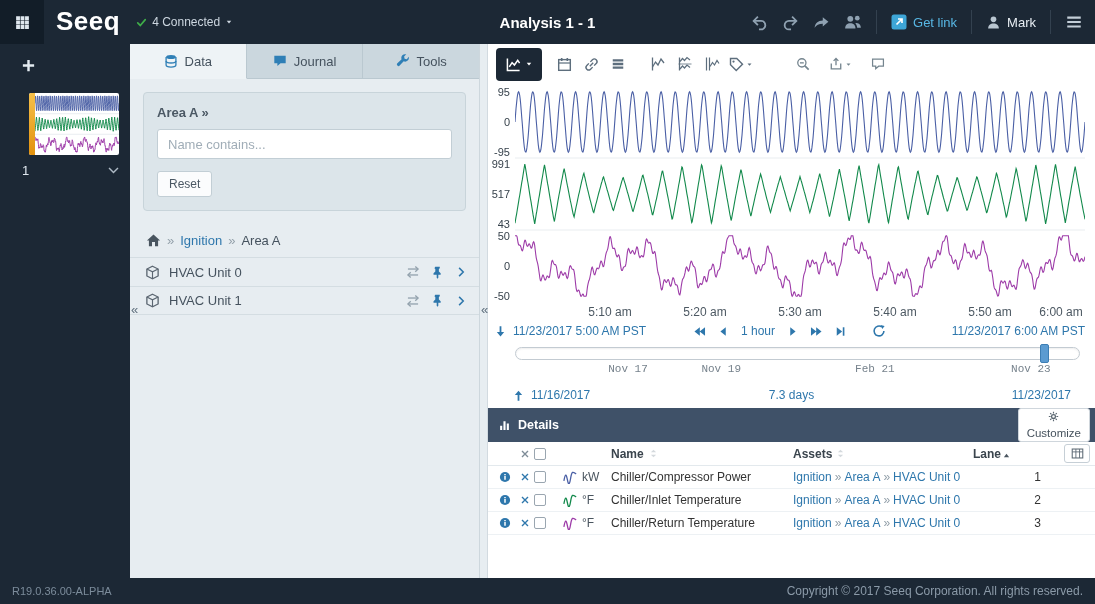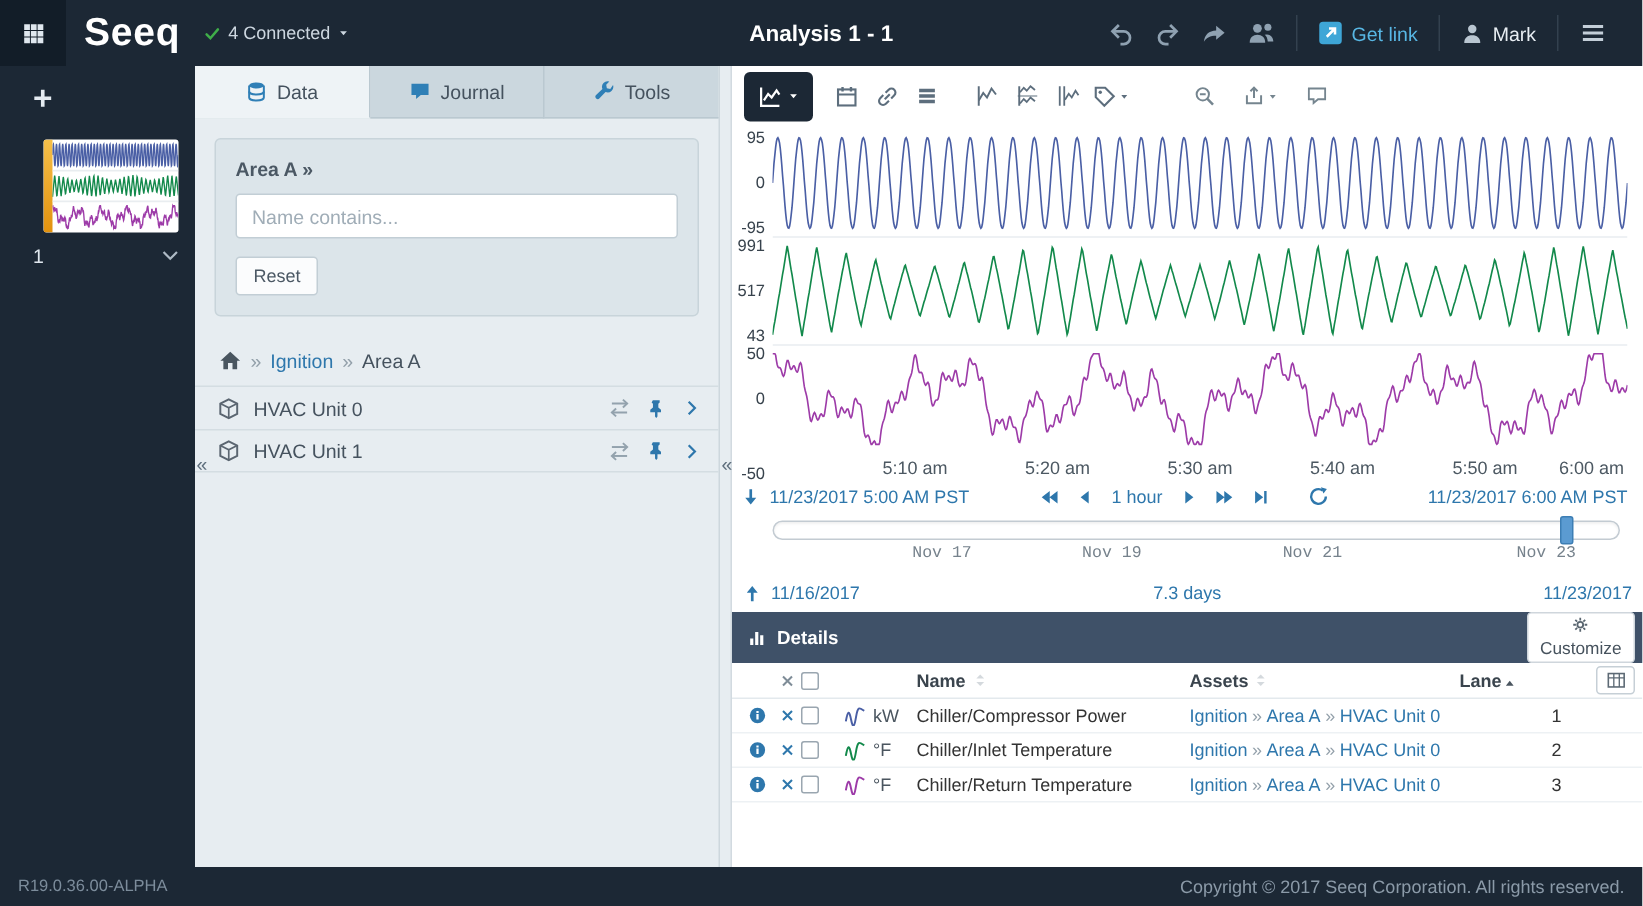--- a/index.html
+++ b/index.html
@@ -8,21 +8,21 @@
 svg{fill:currentColor;}
 .icon{display:inline-flex;align-items:center;justify-content:center;line-height:0;}
 .app{width:1095px;height:604px;display:flex;flex-direction:column;overflow:hidden;}
 
 .topbar{flex:0 0 44px;background:#1c2835;display:flex;align-items:center;position:relative;color:#fff;z-index:10;}
 .apps-btn{width:44px;height:44px;background:#121d28;display:flex;align-items:center;justify-content:center;color:#dfe7ee;cursor:pointer;}
 .logo{font-size:26px;font-weight:bold;margin:0 16px 2px 12px;letter-spacing:.5px;}
 .connected{display:flex;align-items:center;gap:5px;font-size:12px;color:#cdd7e0;cursor:pointer;}
 .connected .ok{color:#3fae49;}
 .tb-title{position:absolute;left:50%;transform:translateX(-50%);font-size:15px;font-weight:bold;}
-.tb-right{margin-left:auto;display:flex;align-items:center;gap:14px;padding-right:24px;}
+.tb-right{margin-left:auto;display:flex;align-items:center;gap:14px;padding-right:12px;}
 .tbi{color:#8fa1b1;cursor:pointer;}
 .sep{width:1px;height:24px;background:#33414f;}
 .getlink{display:flex;align-items:center;gap:6px;color:#58b7e4;font-size:13px;cursor:pointer;}
 .usermenu{display:flex;align-items:center;gap:6px;color:#e8eef3;font-size:13px;cursor:pointer;}
 .usermenu .icon{color:#b9c6d1;}
 .menu{color:#c3ced8;}
 
 .main{flex:1;display:flex;min-height:0;position:relative;}
 .collapse{position:absolute;top:50%;margin-top:-9px;font-size:13px;color:#5f6f7d;z-index:5;cursor:pointer;}
 .collapse-1{left:131px;}
@@ -69,21 +69,21 @@
 .wcaret{gap:2px;padding:0 2px;}
 .tb-right2{margin-left:20px;display:flex;align-items:center;gap:12px;}
 .tb-right2 .tbtn{color:#75858f;}
 .chart-wrap{position:relative;flex:0 0 236px;}
 #trend-svg{position:absolute;left:27px;right:10px;top:2px;height:216px;width:calc(100% - 37px);}
 .y-axis{position:absolute;left:0;top:2px;width:24px;height:216px;}
 .ytick{position:absolute;right:2px;width:22px;text-align:right;font-size:11px;color:#37424c;height:14px;line-height:14px;}
 .x-axis{position:absolute;left:27px;right:10px;top:221px;height:15px;}
 .xtick{position:absolute;transform:translateX(-50%);font-size:12px;color:#4c5862;white-space:nowrap;}
 .time-row{flex:0 0 22px;display:flex;align-items:center;font-size:12px;padding:0 10px 0 6px;}
-.range-row{flex:0 0 20px;display:flex;align-items:center;font-size:12px;padding:0 7px;}
+.range-row{flex:0 0 20px;display:flex;align-items:center;font-size:12px;padding:0 24px;}
 .tr-left{display:flex;align-items:center;gap:6px;width:215px;}
 .tr-center{flex:1;display:flex;align-items:center;justify-content:center;gap:11px;}
 .tr-right{width:215px;text-align:right;}
 .blue{color:#2e77ac;cursor:pointer;}
 .blue-link{color:#2e77ac;text-decoration:none;cursor:pointer;white-space:nowrap;}
 .auto{margin-left:14px;}
 .slider-row{flex:0 0 38px;margin:5px 15px 0 27px;position:relative;}
 .slider-track{position:relative;height:13px;border:1px solid #c3cbd2;border-radius:7px;background:#fff;box-shadow:inset 0 1px 2px rgba(0,0,0,.07);cursor:pointer;}
 .slider-handle{position:absolute;top:-4px;width:9px;height:19px;background:#5b9bd1;border:1px solid #3d7eb4;border-radius:2px;cursor:ew-resize;}
 .slider-ticks{position:relative;height:15px;margin-top:3px;}
@@ -437,21 +437,21 @@
       <div class="chart-wrap">
         <div class="y-axis" id="y-axis">
             <div class="ytick" style="top: -1.24px;">95</div>
             <div class="ytick" style="top: 29px;">0</div>
             <div class="ytick" style="top: 59.24px;">-95</div>
             <div class="ytick" style="top: 70.76px;">991</div>
             <div class="ytick" style="top: 101px;">517</div>
             <div class="ytick" style="top: 131.24px;">43</div>
             <div class="ytick" style="top: 142.76px;">50</div>
             <div class="ytick" style="top: 173px;">0</div>
-            <div class="ytick" style="top: 203.24px; margin-top: 20px;">-50</div>
+            <div class="ytick" style="top: 203.24px;">-50</div>
           </div>
         <svg id="trend-svg" preserveAspectRatio="none" viewBox="0 0 570 216">
             <line x1="0" x2="570" y1="72.0" y2="72.0" stroke="#e9edf0" stroke-width="1"></line>
             <line x1="0" x2="570" y1="144.0" y2="144.0" stroke="#e9edf0" stroke-width="1"></line>
             <polyline points="0.0,36.0 0.5,29.2 1.0,22.7 1.6,16.9 2.1,12.1 2.6,8.5 3.1,6.4 3.6,5.8 4.1,6.8 4.7,9.3 5.2,13.1 5.7,18.2 6.2,24.2 6.7,30.8 7.3,37.7 7.8,44.5 8.3,50.9 8.8,56.4 9.3,61.0 9.8,64.2 10.4,65.9 10.9,66.1 11.4,64.8 11.9,61.9 12.4,57.7 13.0,52.3 13.5,46.2 14.0,39.4 14.5,32.6 15.0,25.8 15.5,19.7 16.1,14.3 16.6,10.1 17.1,7.2 17.6,5.9 18.1,6.1 18.7,7.8 19.2,11.0 19.7,15.6 20.2,21.1 20.7,27.5 21.2,34.3 21.8,41.2 22.3,47.8 22.8,53.8 23.3,58.9 23.8,62.7 24.4,65.2 24.9,66.2 25.4,65.6 25.9,63.5 26.4,59.9 26.9,55.1 27.5,49.3 28.0,42.8 28.5,36.0 29.0,29.2 29.5,22.7 30.1,16.9 30.6,12.1 31.1,8.5 31.6,6.4 32.1,5.8 32.6,6.8 33.2,9.3 33.7,13.1 34.2,18.2 34.7,24.2 35.2,30.8 35.8,37.7 36.3,44.5 36.8,50.9 37.3,56.4 37.8,61.0 38.3,64.2 38.9,65.9 39.4,66.1 39.9,64.8 40.4,61.9 40.9,57.7 41.5,52.3 42.0,46.2 42.5,39.4 43.0,32.6 43.5,25.8 44.0,19.7 44.6,14.3 45.1,10.1 45.6,7.2 46.1,5.9 46.6,6.1 47.2,7.8 47.7,11.0 48.2,15.6 48.7,21.1 49.2,27.5 49.7,34.3 50.3,41.2 50.8,47.8 51.3,53.8 51.8,58.9 52.3,62.7 52.9,65.2 53.4,66.2 53.9,65.6 54.4,63.5 54.9,59.9 55.4,55.1 56.0,49.3 56.5,42.8 57.0,36.0 57.5,29.2 58.0,22.7 58.6,16.9 59.1,12.1 59.6,8.5 60.1,6.4 60.6,5.8 61.1,6.8 61.7,9.3 62.2,13.1 62.7,18.2 63.2,24.2 63.7,30.8 64.3,37.7 64.8,44.5 65.3,50.9 65.8,56.4 66.3,61.0 66.8,64.2 67.4,65.9 67.9,66.1 68.4,64.8 68.9,61.9 69.4,57.7 70.0,52.3 70.5,46.2 71.0,39.4 71.5,32.6 72.0,25.8 72.5,19.7 73.1,14.3 73.6,10.1 74.1,7.2 74.6,5.9 75.1,6.1 75.7,7.8 76.2,11.0 76.7,15.6 77.2,21.1 77.7,27.5 78.2,34.3 78.8,41.2 79.3,47.8 79.8,53.8 80.3,58.9 80.8,62.7 81.4,65.2 81.9,66.2 82.4,65.6 82.9,63.5 83.4,59.9 83.9,55.1 84.5,49.3 85.0,42.8 85.5,36.0 86.0,29.2 86.5,22.7 87.1,16.9 87.6,12.1 88.1,8.5 88.6,6.4 89.1,5.8 89.6,6.8 90.2,9.3 90.7,13.1 91.2,18.2 91.7,24.2 92.2,30.8 92.8,37.7 93.3,44.5 93.8,50.9 94.3,56.4 94.8,61.0 95.3,64.2 95.9,65.9 96.4,66.1 96.9,64.8 97.4,61.9 97.9,57.7 98.5,52.3 99.0,46.2 99.5,39.4 100.0,32.6 100.5,25.8 101.0,19.7 101.6,14.3 102.1,10.1 102.6,7.2 103.1,5.9 103.6,6.1 104.2,7.8 104.7,11.0 105.2,15.6 105.7,21.1 106.2,27.5 106.7,34.3 107.3,41.2 107.8,47.8 108.3,53.8 108.8,58.9 109.3,62.7 109.9,65.2 110.4,66.2 110.9,65.6 111.4,63.5 111.9,59.9 112.4,55.1 113.0,49.3 113.5,42.8 114.0,36.0 114.5,29.2 115.0,22.7 115.6,16.9 116.1,12.1 116.6,8.5 117.1,6.4 117.6,5.8 118.1,6.8 118.7,9.3 119.2,13.1 119.7,18.2 120.2,24.2 120.7,30.8 121.3,37.7 121.8,44.5 122.3,50.9 122.8,56.4 123.3,61.0 123.8,64.2 124.4,65.9 124.9,66.1 125.4,64.8 125.9,61.9 126.4,57.7 127.0,52.3 127.5,46.2 128.0,39.4 128.5,32.6 129.0,25.8 129.5,19.7 130.1,14.3 130.6,10.1 131.1,7.2 131.6,5.9 132.1,6.1 132.7,7.8 133.2,11.0 133.7,15.6 134.2,21.1 134.7,27.5 135.2,34.3 135.8,41.2 136.3,47.8 136.8,53.8 137.3,58.9 137.8,62.7 138.4,65.2 138.9,66.2 139.4,65.6 139.9,63.5 140.4,59.9 140.9,55.1 141.5,49.3 142.0,42.8 142.5,36.0 143.0,29.2 143.5,22.7 144.1,16.9 144.6,12.1 145.1,8.5 145.6,6.4 146.1,5.8 146.6,6.8 147.2,9.3 147.7,13.1 148.2,18.2 148.7,24.2 149.2,30.8 149.8,37.7 150.3,44.5 150.8,50.9 151.3,56.4 151.8,61.0 152.3,64.2 152.9,65.9 153.4,66.1 153.9,64.8 154.4,61.9 154.9,57.7 155.5,52.3 156.0,46.2 156.5,39.4 157.0,32.6 157.5,25.8 158.0,19.7 158.6,14.3 159.1,10.1 159.6,7.2 160.1,5.9 160.6,6.1 161.2,7.8 161.7,11.0 162.2,15.6 162.7,21.1 163.2,27.5 163.7,34.3 164.3,41.2 164.8,47.8 165.3,53.8 165.8,58.9 166.3,62.7 166.9,65.2 167.4,66.2 167.9,65.6 168.4,63.5 168.9,59.9 169.4,55.1 170.0,49.3 170.5,42.8 171.0,36.0 171.5,29.2 172.0,22.7 172.6,16.9 173.1,12.1 173.6,8.5 174.1,6.4 174.6,5.8 175.1,6.8 175.7,9.3 176.2,13.1 176.7,18.2 177.2,24.2 177.7,30.8 178.3,37.7 178.8,44.5 179.3,50.9 179.8,56.4 180.3,61.0 180.8,64.2 181.4,65.9 181.9,66.1 182.4,64.8 182.9,61.9 183.4,57.7 184.0,52.3 184.5,46.2 185.0,39.4 185.5,32.6 186.0,25.8 186.5,19.7 187.1,14.3 187.6,10.1 188.1,7.2 188.6,5.9 189.1,6.1 189.7,7.8 190.2,11.0 190.7,15.6 191.2,21.1 191.7,27.5 192.2,34.3 192.8,41.2 193.3,47.8 193.8,53.8 194.3,58.9 194.8,62.7 195.4,65.2 195.9,66.2 196.4,65.6 196.9,63.5 197.4,59.9 197.9,55.1 198.5,49.3 199.0,42.8 199.5,36.0 200.0,29.2 200.5,22.7 201.1,16.9 201.6,12.1 202.1,8.5 202.6,6.4 203.1,5.8 203.6,6.8 204.2,9.3 204.7,13.1 205.2,18.2 205.7,24.2 206.2,30.8 206.8,37.7 207.3,44.5 207.8,50.9 208.3,56.4 208.8,61.0 209.3,64.2 209.9,65.9 210.4,66.1 210.9,64.8 211.4,61.9 211.9,57.7 212.5,52.3 213.0,46.2 213.5,39.4 214.0,32.6 214.5,25.8 215.0,19.7 215.6,14.3 216.1,10.1 216.6,7.2 217.1,5.9 217.6,6.1 218.2,7.8 218.7,11.0 219.2,15.6 219.7,21.1 220.2,27.5 220.7,34.3 221.3,41.2 221.8,47.8 222.3,53.8 222.8,58.9 223.3,62.7 223.9,65.2 224.4,66.2 224.9,65.6 225.4,63.5 225.9,59.9 226.4,55.1 227.0,49.3 227.5,42.8 228.0,36.0 228.5,29.2 229.0,22.7 229.6,16.9 230.1,12.1 230.6,8.5 231.1,6.4 231.6,5.8 232.1,6.8 232.7,9.3 233.2,13.1 233.7,18.2 234.2,24.2 234.7,30.8 235.3,37.7 235.8,44.5 236.3,50.9 236.8,56.4 237.3,61.0 237.8,64.2 238.4,65.9 238.9,66.1 239.4,64.8 239.9,61.9 240.4,57.7 241.0,52.3 241.5,46.2 242.0,39.4 242.5,32.6 243.0,25.8 243.5,19.7 244.1,14.3 244.6,10.1 245.1,7.2 245.6,5.9 246.1,6.1 246.7,7.8 247.2,11.0 247.7,15.6 248.2,21.1 248.7,27.5 249.2,34.3 249.8,41.2 250.3,47.8 250.8,53.8 251.3,58.9 251.8,62.7 252.4,65.2 252.9,66.2 253.4,65.6 253.9,63.5 254.4,59.9 254.9,55.1 255.5,49.3 256.0,42.8 256.5,36.0 257.0,29.2 257.5,22.7 258.1,16.9 258.6,12.1 259.1,8.5 259.6,6.4 260.1,5.8 260.6,6.8 261.2,9.3 261.7,13.1 262.2,18.2 262.7,24.2 263.2,30.8 263.8,37.7 264.3,44.5 264.8,50.9 265.3,56.4 265.8,61.0 266.3,64.2 266.9,65.9 267.4,66.1 267.9,64.8 268.4,61.9 268.9,57.7 269.5,52.3 270.0,46.2 270.5,39.4 271.0,32.6 271.5,25.8 272.0,19.7 272.6,14.3 273.1,10.1 273.6,7.2 274.1,5.9 274.6,6.1 275.2,7.8 275.7,11.0 276.2,15.6 276.7,21.1 277.2,27.5 277.7,34.3 278.3,41.2 278.8,47.8 279.3,53.8 279.8,58.9 280.3,62.7 280.9,65.2 281.4,66.2 281.9,65.6 282.4,63.5 282.9,59.9 283.4,55.1 284.0,49.3 284.5,42.8 285.0,36.0 285.5,29.2 286.0,22.7 286.6,16.9 287.1,12.1 287.6,8.5 288.1,6.4 288.6,5.8 289.1,6.8 289.7,9.3 290.2,13.1 290.7,18.2 291.2,24.2 291.7,30.8 292.3,37.7 292.8,44.5 293.3,50.9 293.8,56.4 294.3,61.0 294.8,64.2 295.4,65.9 295.9,66.1 296.4,64.8 296.9,61.9 297.4,57.7 298.0,52.3 298.5,46.2 299.0,39.4 299.5,32.6 300.0,25.8 300.5,19.7 301.1,14.3 301.6,10.1 302.1,7.2 302.6,5.9 303.1,6.1 303.7,7.8 304.2,11.0 304.7,15.6 305.2,21.1 305.7,27.5 306.2,34.3 306.8,41.2 307.3,47.8 307.8,53.8 308.3,58.9 308.8,62.7 309.4,65.2 309.9,66.2 310.4,65.6 310.9,63.5 311.4,59.9 311.9,55.1 312.5,49.3 313.0,42.8 313.5,36.0 314.0,29.2 314.5,22.7 315.1,16.9 315.6,12.1 316.1,8.5 316.6,6.4 317.1,5.8 317.6,6.8 318.2,9.3 318.7,13.1 319.2,18.2 319.7,24.2 320.2,30.8 320.8,37.7 321.3,44.5 321.8,50.9 322.3,56.4 322.8,61.0 323.3,64.2 323.9,65.9 324.4,66.1 324.9,64.8 325.4,61.9 325.9,57.7 326.5,52.3 327.0,46.2 327.5,39.4 328.0,32.6 328.5,25.8 329.0,19.7 329.6,14.3 330.1,10.1 330.6,7.2 331.1,5.9 331.6,6.1 332.2,7.8 332.7,11.0 333.2,15.6 333.7,21.1 334.2,27.5 334.7,34.3 335.3,41.2 335.8,47.8 336.3,53.8 336.8,58.9 337.3,62.7 337.9,65.2 338.4,66.2 338.9,65.6 339.4,63.5 339.9,59.9 340.4,55.1 341.0,49.3 341.5,42.8 342.0,36.0 342.5,29.2 343.0,22.7 343.6,16.9 344.1,12.1 344.6,8.5 345.1,6.4 345.6,5.8 346.1,6.8 346.7,9.3 347.2,13.1 347.7,18.2 348.2,24.2 348.7,30.8 349.3,37.7 349.8,44.5 350.3,50.9 350.8,56.4 351.3,61.0 351.8,64.2 352.4,65.9 352.9,66.1 353.4,64.8 353.9,61.9 354.4,57.7 355.0,52.3 355.5,46.2 356.0,39.4 356.5,32.6 357.0,25.8 357.5,19.7 358.1,14.3 358.6,10.1 359.1,7.2 359.6,5.9 360.1,6.1 360.7,7.8 361.2,11.0 361.7,15.6 362.2,21.1 362.7,27.5 363.2,34.3 363.8,41.2 364.3,47.8 364.8,53.8 365.3,58.9 365.8,62.7 366.4,65.2 366.9,66.2 367.4,65.6 367.9,63.5 368.4,59.9 368.9,55.1 369.5,49.3 370.0,42.8 370.5,36.0 371.0,29.2 371.5,22.7 372.1,16.9 372.6,12.1 373.1,8.5 373.6,6.4 374.1,5.8 374.6,6.8 375.2,9.3 375.7,13.1 376.2,18.2 376.7,24.2 377.2,30.8 377.8,37.7 378.3,44.5 378.8,50.9 379.3,56.4 379.8,61.0 380.3,64.2 380.9,65.9 381.4,66.1 381.9,64.8 382.4,61.9 382.9,57.7 383.5,52.3 384.0,46.2 384.5,39.4 385.0,32.6 385.5,25.8 386.0,19.7 386.6,14.3 387.1,10.1 387.6,7.2 388.1,5.9 388.6,6.1 389.2,7.8 389.7,11.0 390.2,15.6 390.7,21.1 391.2,27.5 391.7,34.3 392.3,41.2 392.8,47.8 393.3,53.8 393.8,58.9 394.3,62.7 394.9,65.2 395.4,66.2 395.9,65.6 396.4,63.5 396.9,59.9 397.4,55.1 398.0,49.3 398.5,42.8 399.0,36.0 399.5,29.2 400.0,22.7 400.6,16.9 401.1,12.1 401.6,8.5 402.1,6.4 402.6,5.8 403.1,6.8 403.7,9.3 404.2,13.1 404.7,18.2 405.2,24.2 405.7,30.8 406.3,37.7 406.8,44.5 407.3,50.9 407.8,56.4 408.3,61.0 408.8,64.2 409.4,65.9 409.9,66.1 410.4,64.8 410.9,61.9 411.4,57.7 412.0,52.3 412.5,46.2 413.0,39.4 413.5,32.6 414.0,25.8 414.5,19.7 415.1,14.3 415.6,10.1 416.1,7.2 416.6,5.9 417.1,6.1 417.7,7.8 418.2,11.0 418.7,15.6 419.2,21.1 419.7,27.5 420.2,34.3 420.8,41.2 421.3,47.8 421.8,53.8 422.3,58.9 422.8,62.7 423.4,65.2 423.9,66.2 424.4,65.6 424.9,63.5 425.4,59.9 425.9,55.1 426.5,49.3 427.0,42.8 427.5,36.0 428.0,29.2 428.5,22.7 429.1,16.9 429.6,12.1 430.1,8.5 430.6,6.4 431.1,5.8 431.6,6.8 432.2,9.3 432.7,13.1 433.2,18.2 433.7,24.2 434.2,30.8 434.8,37.7 435.3,44.5 435.8,50.9 436.3,56.4 436.8,61.0 437.3,64.2 437.9,65.9 438.4,66.1 438.9,64.8 439.4,61.9 439.9,57.7 440.5,52.3 441.0,46.2 441.5,39.4 442.0,32.6 442.5,25.8 443.0,19.7 443.6,14.3 444.1,10.1 444.6,7.2 445.1,5.9 445.6,6.1 446.2,7.8 446.7,11.0 447.2,15.6 447.7,21.1 448.2,27.5 448.7,34.3 449.3,41.2 449.8,47.8 450.3,53.8 450.8,58.9 451.3,62.7 451.9,65.2 452.4,66.2 452.9,65.6 453.4,63.5 453.9,59.9 454.4,55.1 455.0,49.3 455.5,42.8 456.0,36.0 456.5,29.2 457.0,22.7 457.6,16.9 458.1,12.1 458.6,8.5 459.1,6.4 459.6,5.8 460.1,6.8 460.7,9.3 461.2,13.1 461.7,18.2 462.2,24.2 462.7,30.8 463.3,37.7 463.8,44.5 464.3,50.9 464.8,56.4 465.3,61.0 465.8,64.2 466.4,65.9 466.9,66.1 467.4,64.8 467.9,61.9 468.4,57.7 469.0,52.3 469.5,46.2 470.0,39.4 470.5,32.6 471.0,25.8 471.5,19.7 472.1,14.3 472.6,10.1 473.1,7.2 473.6,5.9 474.1,6.1 474.7,7.8 475.2,11.0 475.7,15.6 476.2,21.1 476.7,27.5 477.2,34.3 477.8,41.2 478.3,47.8 478.8,53.8 479.3,58.9 479.8,62.7 480.4,65.2 480.9,66.2 481.4,65.6 481.9,63.5 482.4,59.9 482.9,55.1 483.5,49.3 484.0,42.8 484.5,36.0 485.0,29.2 485.5,22.7 486.1,16.9 486.6,12.1 487.1,8.5 487.6,6.4 488.1,5.8 488.6,6.8 489.2,9.3 489.7,13.1 490.2,18.2 490.7,24.2 491.2,30.8 491.8,37.7 492.3,44.5 492.8,50.9 493.3,56.4 493.8,61.0 494.3,64.2 494.9,65.9 495.4,66.1 495.9,64.8 496.4,61.9 496.9,57.7 497.5,52.3 498.0,46.2 498.5,39.4 499.0,32.6 499.5,25.8 500.0,19.7 500.6,14.3 501.1,10.1 501.6,7.2 502.1,5.9 502.6,6.1 503.2,7.8 503.7,11.0 504.2,15.6 504.7,21.1 505.2,27.5 505.7,34.3 506.3,41.2 506.8,47.8 507.3,53.8 507.8,58.9 508.3,62.7 508.9,65.2 509.4,66.2 509.9,65.6 510.4,63.5 510.9,59.9 511.4,55.1 512.0,49.3 512.5,42.8 513.0,36.0 513.5,29.2 514.0,22.7 514.6,16.9 515.1,12.1 515.6,8.5 516.1,6.4 516.6,5.8 517.1,6.8 517.7,9.3 518.2,13.1 518.7,18.2 519.2,24.2 519.7,30.8 520.3,37.7 520.8,44.5 521.3,50.9 521.8,56.4 522.3,61.0 522.8,64.2 523.4,65.9 523.9,66.1 524.4,64.8 524.9,61.9 525.4,57.7 526.0,52.3 526.5,46.2 527.0,39.4 527.5,32.6 528.0,25.8 528.5,19.7 529.1,14.3 529.6,10.1 530.1,7.2 530.6,5.9 531.1,6.1 531.7,7.8 532.2,11.0 532.7,15.6 533.2,21.1 533.7,27.5 534.2,34.3 534.8,41.2 535.3,47.8 535.8,53.8 536.3,58.9 536.8,62.7 537.4,65.2 537.9,66.2 538.4,65.6 538.9,63.5 539.4,59.9 539.9,55.1 540.5,49.3 541.0,42.8 541.5,36.0 542.0,29.2 542.5,22.7 543.1,16.9 543.6,12.1 544.1,8.5 544.6,6.4 545.1,5.8 545.6,6.8 546.2,9.3 546.7,13.1 547.2,18.2 547.7,24.2 548.2,30.8 548.8,37.7 549.3,44.5 549.8,50.9 550.3,56.4 550.8,61.0 551.3,64.2 551.9,65.9 552.4,66.1 552.9,64.8 553.4,61.9 553.9,57.7 554.5,52.3 555.0,46.2 555.5,39.4 556.0,32.6 556.5,25.8 557.0,19.7 557.6,14.3 558.1,10.1 558.6,7.2 559.1,5.9 559.6,6.1 560.2,7.8 560.7,11.0 561.2,15.6 561.7,21.1 562.2,27.5 562.7,34.3 563.3,41.2 563.8,47.8 564.3,53.8 564.8,58.9 565.3,62.7 565.9,65.2 566.4,66.2 566.9,65.6 567.4,63.5 567.9,59.9 568.4,55.1 569.0,49.3 569.5,42.8 570.0,36.0" fill="none" stroke="#4a5fa5" stroke-width="1.1"></polyline>
             <polyline points="0.0,137.2 0.5,134.2 1.0,131.1 1.6,128.1 2.1,125.0 2.6,121.9 3.1,118.9 3.6,115.8 4.1,112.6 4.7,109.5 5.2,106.4 5.7,103.2 6.2,100.1 6.7,96.9 7.3,93.7 7.8,90.6 8.3,87.4 8.8,84.2 9.3,81.0 9.8,78.0 10.4,81.2 10.9,84.3 11.4,87.5 11.9,90.7 12.4,93.8 13.0,97.0 13.5,100.2 14.0,103.4 14.5,106.6 15.0,109.8 15.5,112.9 16.1,116.1 16.6,119.3 17.1,122.5 17.6,125.7 18.1,128.9 18.7,132.1 19.2,135.2 19.7,138.0 20.2,134.8 20.7,131.6 21.2,128.4 21.8,125.2 22.3,122.0 22.8,118.8 23.3,115.6 23.8,112.5 24.4,109.3 24.9,106.2 25.4,103.0 25.9,99.9 26.4,96.8 26.9,93.6 27.5,90.5 28.0,87.5 28.5,84.4 29.0,81.3 29.5,78.9 30.1,82.1 30.6,85.2 31.1,88.3 31.6,91.5 32.1,94.6 32.6,97.7 33.2,100.7 33.7,103.8 34.2,106.8 34.7,109.9 35.2,112.9 35.8,115.9 36.3,118.9 36.8,121.8 37.3,124.8 37.8,127.7 38.3,130.6 38.9,133.5 39.4,135.5 39.9,132.5 40.4,129.5 40.9,126.5 41.5,123.5 42.0,120.6 42.5,117.6 43.0,114.7 43.5,111.8 44.0,109.0 44.6,106.1 45.1,103.3 45.6,100.5 46.1,97.8 46.6,95.0 47.2,92.3 47.7,89.6 48.2,86.9 48.7,84.3 49.2,82.6 49.7,85.4 50.3,88.2 50.8,91.0 51.3,93.8 51.8,96.5 52.3,99.2 52.9,101.9 53.4,104.6 53.9,107.2 54.4,109.8 54.9,112.4 55.4,114.9 56.0,117.5 56.5,120.0 57.0,122.4 57.5,124.9 58.0,127.3 58.6,129.7 59.1,131.0 59.6,128.4 60.1,125.9 60.6,123.3 61.1,120.8 61.7,118.3 62.2,115.9 62.7,113.4 63.2,111.0 63.7,108.7 64.3,106.3 64.8,104.0 65.3,101.7 65.8,99.4 66.3,97.1 66.8,94.9 67.4,92.7 67.9,90.5 68.4,88.4 68.9,87.3 69.4,89.7 70.0,92.0 70.5,94.3 71.0,96.5 71.5,98.8 72.0,101.0 72.5,103.2 73.1,105.3 73.6,107.5 74.1,109.6 74.6,111.7 75.1,113.8 75.7,115.8 76.2,117.9 76.7,119.9 77.2,121.9 77.7,123.9 78.2,125.8 78.8,126.6 79.3,124.5 79.8,122.4 80.3,120.4 80.8,118.3 81.4,116.3 81.9,114.3 82.4,112.3 82.9,110.4 83.4,108.4 83.9,106.5 84.5,104.5 85.0,102.6 85.5,100.8 86.0,98.9 86.5,97.0 87.1,95.2 87.6,93.3 88.1,91.5 88.6,90.9 89.1,92.8 89.6,94.7 90.2,96.6 90.7,98.5 91.2,100.3 91.7,102.2 92.2,104.0 92.8,105.9 93.3,107.7 93.8,109.5 94.3,111.3 94.8,113.1 95.3,114.9 95.9,116.7 96.4,118.5 96.9,120.3 97.4,122.1 97.9,123.8 98.5,124.4 99.0,122.6 99.5,120.8 100.0,119.0 100.5,117.2 101.0,115.4 101.6,113.6 102.1,111.8 102.6,110.0 103.1,108.2 103.6,106.5 104.2,104.7 104.7,102.9 105.2,101.1 105.7,99.3 106.2,97.5 106.7,95.7 107.3,93.9 107.8,92.0 108.3,91.6 108.8,93.4 109.3,95.1 109.9,96.9 110.4,98.7 110.9,100.5 111.4,102.3 111.9,104.1 112.4,106.0 113.0,107.8 113.5,109.7 114.0,111.5 114.5,113.4 115.0,115.3 115.6,117.2 116.1,119.1 116.6,121.0 117.1,122.9 117.6,124.9 118.1,125.3 118.7,123.4 119.2,121.6 119.7,119.7 120.2,117.8 120.7,115.9 121.3,114.0 121.8,112.1 122.3,110.1 122.8,108.1 123.3,106.2 123.8,104.1 124.4,102.1 124.9,100.1 125.4,98.0 125.9,95.9 126.4,93.8 127.0,91.7 127.5,89.6 128.0,89.2 128.5,91.2 129.0,93.2 129.5,95.3 130.1,97.3 130.6,99.4 131.1,101.5 131.6,103.6 132.1,105.8 132.7,107.9 133.2,110.1 133.7,112.3 134.2,114.6 134.7,116.8 135.2,119.1 135.8,121.4 136.3,123.8 136.8,126.1 137.3,128.5 137.8,128.7 138.4,126.5 138.9,124.3 139.4,122.0 139.9,119.8 140.4,117.5 140.9,115.1 141.5,112.8 142.0,110.4 142.5,108.0 143.0,105.6 143.5,103.1 144.1,100.6 144.6,98.1 145.1,95.6 145.6,93.0 146.1,90.4 146.6,87.8 147.2,85.2 147.7,85.1 148.2,87.6 148.7,90.1 149.2,92.6 149.8,95.1 150.3,97.6 150.8,100.2 151.3,102.8 151.8,105.4 152.3,108.1 152.9,110.8 153.4,113.5 153.9,116.2 154.4,119.0 154.9,121.7 155.5,124.5 156.0,127.4 156.5,130.2 157.0,133.1 157.5,132.9 158.0,130.2 158.6,127.5 159.1,124.8 159.6,122.0 160.1,119.2 160.6,116.4 161.2,113.5 161.7,110.7 162.2,107.8 162.7,104.9 163.2,102.0 163.7,99.0 164.3,96.1 164.8,93.1 165.3,90.1 165.8,87.0 166.3,84.0 166.9,80.9 167.4,81.4 167.9,84.3 168.4,87.2 168.9,90.2 169.4,93.2 170.0,96.2 170.5,99.2 171.0,102.2 171.5,105.3 172.0,108.3 172.6,111.4 173.1,114.5 173.6,117.6 174.1,120.7 174.6,123.8 175.1,127.0 175.7,130.1 176.2,133.3 176.7,136.5 177.2,135.8 177.7,132.7 178.3,129.6 178.8,126.4 179.3,123.3 179.8,120.2 180.3,117.0 180.8,113.9 181.4,110.7 181.9,107.6 182.4,104.4 182.9,101.2 183.4,98.0 184.0,94.8 184.5,91.7 185.0,88.5 185.5,85.3 186.0,82.1 186.5,78.9 187.1,79.9 187.6,83.0 188.1,86.2 188.6,89.4 189.1,92.6 189.7,95.8 190.2,99.0 190.7,102.2 191.2,105.4 191.7,108.5 192.2,111.7 192.8,114.9 193.3,118.1 193.8,121.2 194.3,124.4 194.8,127.6 195.4,130.7 195.9,133.9 196.4,137.0 196.9,135.7 197.4,132.6 197.9,129.4 198.5,126.2 199.0,123.0 199.5,119.9 200.0,116.7 200.5,113.6 201.1,110.5 201.6,107.4 202.1,104.3 202.6,101.2 203.1,98.1 203.6,95.0 204.2,92.0 204.7,88.9 205.2,85.9 205.7,82.9 206.2,79.9 206.8,81.4 207.3,84.5 207.8,87.6 208.3,90.6 208.8,93.7 209.3,96.7 209.9,99.8 210.4,102.8 210.9,105.7 211.4,108.7 211.9,111.7 212.5,114.6 213.0,117.5 213.5,120.4 214.0,123.2 214.5,126.1 215.0,128.9 215.6,131.7 216.1,134.5 216.6,132.9 217.1,129.9 217.6,127.0 218.2,124.1 218.7,121.3 219.2,118.4 219.7,115.6 220.2,112.8 220.7,110.0 221.3,107.2 221.8,104.5 222.3,101.8 222.8,99.1 223.3,96.5 223.9,93.8 224.4,91.2 224.9,88.7 225.4,86.1 225.9,83.6 226.4,85.2 227.0,88.0 227.5,90.7 228.0,93.3 228.5,96.0 229.0,98.6 229.6,101.2 230.1,103.7 230.6,106.3 231.1,108.8 231.6,111.3 232.1,113.7 232.7,116.1 233.2,118.5 233.7,120.9 234.2,123.3 234.7,125.6 235.3,127.9 235.8,130.2 236.3,128.5 236.8,126.0 237.3,123.6 237.8,121.2 238.4,118.8 238.9,116.4 239.4,114.1 239.9,111.8 240.4,109.5 241.0,107.2 241.5,105.0 242.0,102.8 242.5,100.6 243.0,98.4 243.5,96.3 244.1,94.2 244.6,92.1 245.1,90.0 245.6,88.0 246.1,89.6 246.7,91.8 247.2,94.0 247.7,96.2 248.2,98.3 248.7,100.5 249.2,102.6 249.8,104.7 250.3,106.7 250.8,108.8 251.3,110.8 251.8,112.8 252.4,114.8 252.9,116.7 253.4,118.7 253.9,120.6 254.4,122.5 254.9,124.4 255.5,126.3 256.0,124.7 256.5,122.7 257.0,120.7 257.5,118.7 258.1,116.8 258.6,114.8 259.1,112.9 259.6,111.0 260.1,109.1 260.6,107.2 261.2,105.4 261.7,103.5 262.2,101.7 262.7,99.8 263.2,98.0 263.8,96.2 264.3,94.4 264.8,92.6 265.3,90.8 265.8,92.4 266.3,94.3 266.9,96.1 267.4,97.9 267.9,99.8 268.4,101.6 268.9,103.4 269.5,105.2 270.0,107.0 270.5,108.8 271.0,110.6 271.5,112.4 272.0,114.2 272.6,116.0 273.1,117.7 273.6,119.5 274.1,121.3 274.6,123.1 275.2,124.9 275.7,123.2 276.2,121.4 276.7,119.6 277.2,117.9 277.7,116.1 278.3,114.3 278.8,112.5 279.3,110.7 279.8,108.9 280.3,107.1 280.9,105.3 281.4,103.5 281.9,101.7 282.4,99.9 282.9,98.0 283.4,96.2 284.0,94.3 284.5,92.5 285.0,90.6 285.5,92.4 286.0,94.2 286.6,96.0 287.1,97.8 287.6,99.7 288.1,101.5 288.6,103.3 289.1,105.2 289.7,107.1 290.2,109.0 290.7,110.9 291.2,112.8 291.7,114.7 292.3,116.7 292.8,118.7 293.3,120.6 293.8,122.6 294.3,124.7 294.8,126.6 295.4,124.7 295.9,122.8 296.4,120.8 296.9,118.9 297.4,116.9 298.0,115.0 298.5,113.0 299.0,111.0 299.5,108.9 300.0,106.9 300.5,104.8 301.1,102.7 301.6,100.6 302.1,98.4 302.6,96.3 303.1,94.1 303.7,91.9 304.2,89.6 304.7,87.7 305.2,89.7 305.7,91.8 306.2,93.9 306.8,96.0 307.3,98.2 307.8,100.4 308.3,102.6 308.8,104.8 309.4,107.1 309.9,109.3 310.4,111.6 310.9,114.0 311.4,116.3 311.9,118.7 312.5,121.1 313.0,123.5 313.5,126.0 314.0,128.5 314.5,130.5 315.1,128.2 315.6,125.9 316.1,123.6 316.6,121.2 317.1,118.8 317.6,116.4 318.2,113.9 318.7,111.5 319.2,109.0 319.7,106.4 320.2,103.9 320.8,101.3 321.3,98.7 321.8,96.1 322.3,93.4 322.8,90.7 323.3,88.0 323.9,85.3 324.4,83.2 324.9,85.8 325.4,88.4 325.9,90.9 326.5,93.6 327.0,96.2 327.5,98.9 328.0,101.6 328.5,104.3 329.0,107.0 329.6,109.8 330.1,112.6 330.6,115.4 331.1,118.3 331.6,121.1 332.2,124.0 332.7,126.9 333.2,129.9 333.7,132.8 334.2,134.8 334.7,132.0 335.3,129.2 335.8,126.4 336.3,123.5 336.8,120.6 337.3,117.7 337.9,114.8 338.4,111.9 338.9,108.9 339.4,105.9 339.9,102.9 340.4,99.9 341.0,96.9 341.5,93.9 342.0,90.8 342.5,87.7 343.0,84.6 343.6,81.5 344.1,79.6 344.6,82.6 345.1,85.6 345.6,88.7 346.1,91.7 346.7,94.8 347.2,97.8 347.7,100.9 348.2,104.0 348.7,107.1 349.3,110.3 349.8,113.4 350.3,116.5 350.8,119.7 351.3,122.9 351.8,126.0 352.4,129.2 352.9,132.4 353.4,135.6 353.9,137.2 354.4,134.1 355.0,131.0 355.5,127.8 356.0,124.7 356.5,121.5 357.0,118.3 357.5,115.1 358.1,112.0 358.6,108.8 359.1,105.6 359.6,102.4 360.1,99.2 360.7,96.0 361.2,92.8 361.7,89.6 362.2,86.5 362.7,83.3 363.2,80.1 363.8,78.7 364.3,81.9 364.8,85.1 365.3,88.3 365.8,91.4 366.4,94.6 366.9,97.8 367.4,101.0 367.9,104.2 368.4,107.3 368.9,110.5 369.5,113.7 370.0,116.8 370.5,119.9 371.0,123.1 371.5,126.2 372.1,129.3 372.6,132.4 373.1,135.5 373.6,136.6 374.1,133.4 374.6,130.3 375.2,127.1 375.7,124.0 376.2,120.9 376.7,117.8 377.2,114.7 377.8,111.6 378.3,108.5 378.8,105.5 379.3,102.4 379.8,99.4 380.3,96.4 380.9,93.4 381.4,90.5 381.9,87.5 382.4,84.6 382.9,81.7 383.5,80.9 384.0,83.9 384.5,86.9 385.0,89.9 385.5,92.9 386.0,95.9 386.6,98.9 387.1,101.8 387.6,104.7 388.1,107.6 388.6,110.5 389.2,113.3 389.7,116.1 390.2,118.9 390.7,121.7 391.2,124.5 391.7,127.2 392.3,129.9 392.8,132.6 393.3,133.1 393.8,130.3 394.3,127.4 394.9,124.6 395.4,121.8 395.9,119.1 396.4,116.3 396.9,113.6 397.4,110.9 398.0,108.3 398.5,105.6 399.0,103.0 399.5,100.4 400.0,97.9 400.6,95.4 401.1,92.8 401.6,90.4 402.1,87.9 402.6,85.5 403.1,85.2 403.7,87.8 404.2,90.4 404.7,93.0 405.2,95.5 405.7,98.0 406.3,100.5 406.8,103.0 407.3,105.4 407.8,107.8 408.3,110.2 408.8,112.6 409.4,114.9 409.9,117.2 410.4,119.5 410.9,121.8 411.4,124.0 412.0,126.2 412.5,128.4 413.0,128.5 413.5,126.1 414.0,123.8 414.5,121.5 415.1,119.2 415.6,116.9 416.1,114.7 416.6,112.4 417.1,110.2 417.7,108.1 418.2,105.9 418.7,103.8 419.2,101.7 419.7,99.6 420.2,97.6 420.8,95.5 421.3,93.5 421.8,91.5 422.3,89.5 422.8,89.6 423.4,91.7 423.9,93.8 424.4,95.9 424.9,98.0 425.4,100.0 425.9,102.0 426.5,104.0 427.0,106.0 427.5,108.0 428.0,110.0 428.5,111.9 429.1,113.8 429.6,115.7 430.1,117.6 430.6,119.5 431.1,121.3 431.6,123.2 432.2,125.0 432.7,124.9 433.2,123.0 433.7,121.0 434.2,119.1 434.8,117.2 435.3,115.4 435.8,113.5 436.3,111.6 436.8,109.8 437.3,107.9 437.9,106.1 438.4,104.3 438.9,102.5 439.4,100.7 439.9,98.9 440.5,97.1 441.0,95.3 441.5,93.5 442.0,91.7 442.5,91.9 443.0,93.8 443.6,95.6 444.1,97.4 444.6,99.2 445.1,101.0 445.6,102.8 446.2,104.5 446.7,106.3 447.2,108.1 447.7,109.9 448.2,111.7 448.7,113.5 449.3,115.3 449.8,117.1 450.3,118.9 450.8,120.7 451.3,122.5 451.9,124.3 452.4,124.0 452.9,122.2 453.4,120.4 453.9,118.6 454.4,116.9 455.0,115.1 455.5,113.3 456.0,111.4 456.5,109.6 457.0,107.8 457.6,106.0 458.1,104.1 458.6,102.3 459.1,100.4 459.6,98.5 460.1,96.7 460.7,94.8 461.2,92.8 461.7,90.9 462.2,91.3 462.7,93.1 463.3,95.0 463.8,96.8 464.3,98.7 464.8,100.6 465.3,102.5 465.8,104.4 466.4,106.3 466.9,108.3 467.4,110.2 467.9,112.2 468.4,114.2 469.0,116.2 469.5,118.3 470.0,120.3 470.5,122.4 471.0,124.5 471.5,126.6 472.1,126.1 472.6,124.1 473.1,122.1 473.6,120.1 474.1,118.1 474.7,116.0 475.2,114.0 475.7,111.9 476.2,109.8 476.7,107.6 477.2,105.5 477.8,103.3 478.3,101.1 478.8,98.8 479.3,96.6 479.8,94.3 480.4,92.0 480.9,89.7 481.4,87.3 481.9,88.1 482.4,90.2 482.9,92.4 483.5,94.6 484.0,96.9 484.5,99.2 485.0,101.5 485.5,103.8 486.1,106.1 486.6,108.5 487.1,110.9 487.6,113.3 488.1,115.8 488.6,118.2 489.2,120.7 489.7,123.3 490.2,125.8 490.7,128.4 491.2,131.0 491.8,130.0 492.3,127.6 492.8,125.2 493.3,122.7 493.8,120.2 494.3,117.7 494.9,115.2 495.4,112.6 495.9,110.0 496.4,107.4 496.9,104.7 497.5,102.0 498.0,99.3 498.5,96.6 499.0,93.9 499.5,91.1 500.0,88.3 500.6,85.5 501.1,82.6 501.6,83.9 502.1,86.6 502.6,89.3 503.2,92.0 503.7,94.7 504.2,97.5 504.7,100.3 505.2,103.1 505.7,105.9 506.3,108.8 506.8,111.7 507.3,114.6 507.8,117.5 508.3,120.4 508.9,123.4 509.4,126.4 509.9,129.4 510.4,132.4 510.9,135.4 511.4,133.8 512.0,130.9 512.5,128.0 513.0,125.0 513.5,122.1 514.0,119.1 514.6,116.1 515.1,113.1 515.6,110.1 516.1,107.1 516.6,104.0 517.1,100.9 517.7,97.8 518.2,94.7 518.7,91.6 519.2,88.5 519.7,85.4 520.3,82.2 520.8,79.0 521.3,81.0 521.8,84.1 522.3,87.2 522.8,90.3 523.4,93.4 523.9,96.5 524.4,99.6 524.9,102.8 525.4,105.9 526.0,109.1 526.5,112.3 527.0,115.4 527.5,118.6 528.0,121.8 528.5,125.0 529.1,128.2 529.6,131.4 530.1,134.6 530.6,137.8 531.1,135.5 531.7,132.3 532.2,129.1 532.7,125.9 533.2,122.7 533.7,119.5 534.2,116.4 534.8,113.2 535.3,110.0 535.8,106.8 536.3,103.6 536.8,100.4 537.4,97.2 537.9,94.1 538.4,90.9 538.9,87.7 539.4,84.6 539.9,81.4 540.5,78.3 541.0,80.8 541.5,84.0 542.0,87.2 542.5,90.4 543.1,93.6 543.6,96.7 544.1,99.9 544.6,103.0 545.1,106.2 545.6,109.3 546.2,112.4 546.7,115.5 547.2,118.6 547.7,121.7 548.2,124.8 548.8,127.8 549.3,130.8 549.8,133.9 550.3,136.9 550.8,134.2 551.3,131.0 551.9,127.9 552.4,124.9 552.9,121.8 553.4,118.7 553.9,115.7 554.5,112.7 555.0,109.7 555.5,106.7 556.0,103.7 556.5,100.7 557.0,97.8 557.6,94.9 558.1,92.0 558.6,89.1 559.1,86.3 559.6,83.5 560.2,80.7 560.7,83.5 561.2,86.4 561.7,89.4 562.2,92.3 562.7,95.2 563.3,98.1 563.8,100.9 564.3,103.7 564.8,106.6 565.3,109.3 565.9,112.1 566.4,114.8 566.9,117.5 567.4,120.2 567.9,122.9 568.4,125.5 569.0,128.1 569.5,130.7 570.0,133.3" fill="none" stroke="#12894b" stroke-width="1.1"></polyline>
             <polyline points="0.0,149.8 0.5,149.8 1.0,149.8 1.6,149.8 2.1,150.8 2.6,154.2 3.1,157.0 3.6,158.6 4.1,159.1 4.7,159.1 5.2,159.4 5.7,160.4 6.2,162.2 6.7,163.9 7.3,164.8 7.8,164.1 8.3,162.0 8.8,158.9 9.3,156.1 9.8,154.4 10.4,154.4 10.9,155.9 11.4,158.0 11.9,159.7 12.4,160.3 13.0,159.8 13.5,158.7 14.0,157.9 14.5,158.0 15.0,159.1 15.5,160.7 16.1,161.9 16.6,162.0 17.1,160.8 17.6,158.7 18.1,156.6 18.7,155.8 19.2,156.8 19.7,159.7 20.2,163.8 20.7,168.0 21.2,171.6 21.8,174.3 22.3,176.2 22.8,178.2 23.3,180.9 23.8,184.4 24.4,188.5 24.9,192.2 25.4,194.5 25.9,194.9 26.4,193.7 26.9,191.6 27.5,189.8 28.0,189.0 28.5,189.7 29.0,191.3 29.5,193.0 30.1,194.0 30.6,193.8 31.1,192.6 31.6,191.1 32.1,190.1 32.6,190.0 33.2,190.8 33.7,191.6 34.2,191.5 34.7,189.8 35.2,186.5 35.8,182.4 36.3,178.3 36.8,175.5 37.3,174.5 37.8,175.0 38.3,176.4 38.9,177.8 39.4,178.5 39.9,178.6 40.4,178.6 40.9,179.2 41.5,181.1 42.0,184.1 42.5,187.7 43.0,190.6 43.5,192.2 44.0,191.9 44.6,190.1 45.1,187.8 45.6,186.1 46.1,185.5 46.6,186.2 47.2,187.7 47.7,188.9 48.2,189.3 48.7,188.7 49.2,187.6 49.7,186.7 50.3,186.7 50.8,188.0 51.3,190.0 51.8,191.7 52.3,192.4 52.9,191.3 53.4,188.6 53.9,185.1 54.4,182.0 54.9,180.1 55.4,179.7 56.0,180.6 56.5,181.9 57.0,182.9 57.5,183.2 58.0,183.3 58.6,183.7 59.1,185.3 59.6,188.5 60.1,193.0 60.6,197.9 61.1,202.1 61.7,204.7 62.2,205.5 62.7,205.0 63.2,204.3 63.7,204.1 64.3,205.0 64.8,206.8 65.3,208.8 65.8,210.2 66.3,210.2 66.8,209.6 67.4,208.5 67.9,208.0 68.4,208.6 68.9,210.2 69.4,210.2 70.0,210.2 70.5,210.2 71.0,210.2 71.5,208.8 72.0,204.5 72.5,200.6 73.1,197.6 73.6,195.6 74.1,194.3 74.6,192.8 75.1,190.5 75.7,187.5 76.2,184.3 76.7,181.9 77.2,181.1 77.7,182.1 78.2,184.4 78.8,186.9 79.3,188.7 79.8,188.9 80.3,187.7 80.8,185.5 81.4,183.5 81.9,182.3 82.4,182.2 82.9,182.6 83.4,182.9 83.9,182.3 84.5,180.7 85.0,178.3 85.5,176.1 86.0,175.0 86.5,175.4 87.1,177.1 87.6,179.2 88.1,180.6 88.6,180.5 89.1,178.7 89.6,175.5 90.2,172.0 90.7,169.0 91.2,166.9 91.7,165.6 92.2,164.4 92.8,162.6 93.3,159.8 93.8,156.3 94.3,153.0 94.8,150.9 95.3,150.7 95.9,152.5 96.4,155.5 96.9,158.8 97.4,161.2 97.9,162.4 98.5,162.5 99.0,162.2 99.5,162.5 100.0,163.7 100.5,165.9 101.0,168.3 101.6,170.1 102.1,170.8 102.6,170.3 103.1,169.4 103.6,168.9 104.2,169.9 104.7,172.4 105.2,176.2 105.7,180.1 106.2,183.1 106.7,184.5 107.3,184.4 107.8,183.2 108.3,181.8 108.8,180.9 109.3,180.7 109.9,180.6 110.4,179.9 110.9,177.9 111.4,174.5 111.9,170.2 112.4,166.2 113.0,163.4 113.5,162.5 114.0,163.3 114.5,165.0 115.0,166.6 115.6,167.4 116.1,167.0 116.6,165.8 117.1,164.8 117.6,164.5 118.1,165.2 118.7,166.6 119.2,167.8 119.7,168.1 120.2,167.1 120.7,164.9 121.3,162.5 121.8,161.0 122.3,161.1 122.8,162.9 123.3,165.8 123.8,168.7 124.4,170.8 124.9,171.6 125.4,171.1 125.9,170.3 126.4,169.7 127.0,169.8 127.5,170.5 128.0,171.0 128.5,170.4 129.0,168.3 129.5,164.6 130.1,160.2 130.6,156.3 131.1,153.7 131.6,153.0 132.1,153.8 132.7,155.3 133.2,156.6 133.7,157.1 134.2,156.9 134.7,156.4 135.2,156.6 135.8,158.0 136.3,160.5 136.8,163.5 137.3,166.0 137.8,167.4 138.4,167.4 138.9,166.4 139.4,165.6 139.9,165.9 140.4,167.9 140.9,171.5 141.5,176.0 142.0,180.5 142.5,184.0 143.0,186.5 143.5,188.3 144.1,190.1 144.6,192.6 145.1,195.9 145.6,199.5 146.1,202.5 146.6,203.9 147.2,203.4 147.7,201.1 148.2,198.1 148.7,195.4 149.2,193.9 149.8,193.9 150.3,194.9 150.8,196.0 151.3,196.4 151.8,195.9 152.3,194.8 152.9,193.8 153.4,193.6 153.9,194.8 154.4,196.8 154.9,199.0 155.5,200.3 156.0,200.0 156.5,198.2 157.0,195.5 157.5,193.1 158.0,191.8 158.6,192.1 159.1,193.8 159.6,195.9 160.1,197.7 160.6,198.7 161.2,198.9 161.7,198.9 162.2,199.5 162.7,201.2 163.2,203.9 163.7,206.7 164.3,208.7 164.8,208.9 165.3,207.1 165.8,203.7 166.3,199.8 166.9,196.3 167.4,193.9 167.9,192.7 168.4,192.1 168.9,191.1 169.4,189.4 170.0,186.9 170.5,184.1 171.0,181.9 171.5,181.0 172.0,181.6 172.6,183.2 173.1,184.7 173.6,185.1 174.1,184.1 174.6,181.6 175.1,178.6 175.7,176.2 176.2,175.1 176.7,175.5 177.2,176.9 177.7,178.6 178.3,179.9 178.8,180.5 179.3,180.7 179.8,181.4 180.3,183.3 180.8,186.7 181.4,191.3 181.9,196.0 182.4,199.7 182.9,201.7 183.4,201.7 184.0,200.4 184.5,198.8 185.0,197.7 185.5,197.5 186.0,198.0 186.5,198.5 187.1,198.2 187.6,196.7 188.1,194.4 188.6,192.1 189.1,190.6 189.7,190.6 190.2,192.0 190.7,194.0 191.2,195.5 191.7,195.7 192.2,194.3 192.8,191.5 193.3,188.3 193.8,185.7 194.3,184.2 194.8,183.8 195.4,183.8 195.9,183.6 196.4,182.6 196.9,180.9 197.4,179.0 197.9,178.1 198.5,178.7 199.0,181.0 199.5,184.4 200.0,187.9 200.5,190.2 201.1,190.9 201.6,189.9 202.1,188.0 202.6,186.0 203.1,184.6 203.6,184.0 204.2,183.6 204.7,182.6 205.2,180.5 205.7,177.2 206.2,173.1 206.8,169.3 207.3,166.7 207.8,165.7 208.3,166.1 208.8,167.0 209.3,167.3 209.9,166.2 210.4,163.6 210.9,160.1 211.4,156.6 211.9,153.9 212.5,152.3 213.0,151.5 213.5,150.7 214.0,149.8 214.5,149.8 215.0,149.8 215.6,149.8 216.1,149.8 216.6,149.8 217.1,149.8 217.6,149.8 218.2,152.9 218.7,156.2 219.2,158.1 219.7,159.0 220.2,159.4 220.7,160.3 221.3,162.1 221.8,164.4 222.3,166.7 222.8,168.0 223.3,167.9 223.9,166.5 224.4,164.5 224.9,163.1 225.4,163.1 225.9,164.7 226.4,167.5 227.0,170.4 227.5,172.5 228.0,173.1 228.5,172.5 229.0,171.2 229.6,170.1 230.1,169.8 230.6,170.3 231.1,171.0 231.6,171.2 232.1,170.2 232.7,167.9 233.2,165.0 233.7,162.6 234.2,161.6 234.7,162.6 235.3,165.4 235.8,169.0 236.3,172.5 236.8,175.0 237.3,176.5 237.8,177.2 238.4,178.1 238.9,179.7 239.4,182.1 239.9,184.8 240.4,187.0 241.0,187.8 241.5,187.0 242.0,184.7 242.5,182.1 243.0,180.2 243.5,179.7 244.1,180.6 244.6,182.4 245.1,184.0 245.6,184.7 246.1,184.0 246.7,182.4 247.2,180.5 247.7,179.1 248.2,178.6 248.7,178.7 249.2,178.6 249.8,177.5 250.3,174.8 250.8,170.9 251.3,166.4 251.8,162.6 252.4,160.3 252.9,160.0 253.4,161.4 253.9,163.4 254.4,165.2 254.9,166.3 255.5,166.8 256.0,167.3 256.5,168.6 257.0,171.1 257.5,174.7 258.1,178.5 258.6,181.6 259.1,183.2 259.6,183.1 260.1,182.0 260.6,180.8 261.2,180.6 261.7,181.8 262.2,184.4 262.7,187.6 263.2,190.4 263.8,192.3 264.3,193.0 264.8,193.2 265.3,193.6 265.8,194.9 266.3,197.0 266.9,199.5 267.4,201.4 267.9,201.8 268.4,200.4 268.9,197.5 269.5,194.0 270.0,191.3 270.5,189.9 271.0,190.1 271.5,191.4 272.0,192.9 272.6,193.9 273.1,194.2 273.6,194.1 274.1,194.5 274.6,196.0 275.2,198.9 275.7,202.7 276.2,206.5 276.7,209.2 277.2,210.2 277.7,209.6 278.3,208.0 278.8,206.4 279.3,205.9 279.8,206.6 280.3,208.2 280.9,209.9 281.4,210.2 281.9,210.2 282.4,210.0 282.9,208.9 283.4,208.4 284.0,208.9 284.5,210.2 285.0,210.2 285.5,210.2 286.0,210.2 286.6,207.8 287.1,203.1 287.6,198.0 288.1,193.5 288.6,190.2 289.1,188.1 289.7,186.6 290.2,184.9 290.7,182.4 291.2,179.4 291.7,176.5 292.3,174.5 292.8,174.1 293.3,175.4 293.8,177.6 294.3,179.8 294.8,181.0 295.4,180.6 295.9,178.8 296.4,176.6 296.9,174.8 297.4,174.2 298.0,174.9 298.5,176.2 299.0,177.5 299.5,177.9 300.0,177.5 300.5,176.6 301.1,176.2 301.6,177.0 302.1,179.2 302.6,182.4 303.1,185.6 303.7,187.7 304.2,188.0 304.7,186.4 305.2,183.7 305.7,180.8 306.2,178.5 306.8,177.3 307.3,176.7 307.8,176.1 308.3,174.8 308.8,172.6 309.4,169.9 309.9,167.4 310.4,166.3 310.9,167.0 311.4,169.3 311.9,172.4 312.5,175.2 313.0,176.8 313.5,176.9 314.0,176.0 314.5,174.8 315.1,174.3 315.6,174.9 316.1,176.3 316.6,178.0 317.1,179.1 317.6,179.1 318.2,178.2 318.7,177.1 319.2,176.8 319.7,178.0 320.2,180.6 320.8,184.2 321.3,187.4 321.8,189.4 322.3,189.6 322.8,188.1 323.3,185.7 323.9,183.2 324.4,181.4 324.9,180.1 325.4,178.9 325.9,177.1 326.5,174.0 327.0,169.7 327.5,164.9 328.0,160.7 328.5,157.9 329.0,157.0 329.6,157.6 330.1,158.8 330.6,159.5 331.1,159.1 331.6,157.5 332.2,155.2 332.7,153.2 333.2,152.1 333.7,152.2 334.2,152.9 334.7,153.4 335.3,153.2 335.8,151.8 336.3,149.8 336.8,149.8 337.3,149.8 337.9,149.8 338.4,152.2 338.9,156.2 339.4,160.0 339.9,162.7 340.4,164.0 341.0,164.1 341.5,163.9 342.0,164.1 342.5,165.0 343.0,166.4 343.6,167.4 344.1,167.3 344.6,165.7 345.1,162.8 345.6,159.6 346.1,157.1 346.7,156.2 347.2,157.1 347.7,159.3 348.2,161.8 348.7,163.7 349.3,164.5 349.8,164.4 350.3,164.1 350.8,164.3 351.3,165.7 351.8,167.9 352.4,170.4 352.9,172.3 353.4,172.9 353.9,172.3 354.4,171.2 355.0,170.5 355.5,171.3 356.0,173.9 356.5,178.0 357.0,182.8 357.5,187.2 358.1,190.5 358.6,192.5 359.1,193.9 359.6,195.3 360.1,197.3 360.7,200.0 361.2,202.7 361.7,204.5 362.2,204.6 362.7,202.8 363.2,199.7 363.8,196.1 364.3,193.3 364.8,191.8 365.3,191.8 365.8,192.6 366.4,193.3 366.9,193.1 367.4,191.8 367.9,189.9 368.4,188.1 368.9,187.1 369.5,187.2 370.0,188.1 370.5,188.8 371.0,188.4 371.5,186.6 372.1,183.5 372.6,180.0 373.1,177.2 373.6,176.1 374.1,176.7 374.6,178.7 375.2,181.2 375.7,183.3 376.2,184.6 376.7,185.1 377.2,185.7 377.8,187.0 378.3,189.4 378.8,192.5 379.3,195.6 379.8,197.6 380.3,197.9 380.9,196.3 381.4,193.5 381.9,190.5 382.4,188.5 382.9,187.8 383.5,188.3 384.0,189.2 384.5,189.8 385.0,189.4 385.5,188.2 386.0,186.8 386.6,186.0 387.1,186.4 387.6,187.9 388.1,190.0 388.6,191.6 389.2,191.9 389.7,190.6 390.2,188.0 390.7,185.3 391.2,183.4 391.7,183.0 392.3,184.3 392.8,186.5 393.3,188.8 393.8,190.6 394.3,191.7 394.9,192.6 395.4,193.9 395.9,196.5 396.4,200.4 396.9,205.0 397.4,209.3 398.0,210.2 398.5,210.2 399.0,210.2 399.5,210.2 400.0,208.8 400.6,207.7 401.1,207.6 401.6,208.1 402.1,208.5 402.6,208.0 403.1,206.4 403.7,203.9 404.2,201.6 404.7,200.1 405.2,199.9 405.7,200.7 406.3,201.6 406.8,201.7 407.3,200.1 407.8,196.8 408.3,192.3 408.8,187.7 409.4,183.9 409.9,181.5 410.4,180.2 410.9,179.4 411.4,178.4 412.0,176.6 412.5,174.4 413.0,172.4 413.5,171.4 414.0,172.1 414.5,174.4 415.1,177.6 415.6,180.4 416.1,181.9 416.6,181.7 417.1,180.0 417.7,177.7 418.2,175.7 418.7,174.6 419.2,174.4 419.7,174.6 420.2,174.2 420.8,172.8 421.3,170.4 421.8,167.6 422.3,165.3 422.8,164.4 423.4,164.9 423.9,166.5 424.4,168.2 424.9,168.8 425.4,167.8 425.9,165.3 426.5,162.0 427.0,158.8 427.5,156.6 428.0,155.5 428.5,155.2 429.1,154.9 429.6,153.9 430.1,152.3 430.6,150.3 431.1,149.8 431.6,149.8 432.2,151.3 432.7,155.2 433.2,159.8 433.7,164.1 434.2,167.1 434.8,168.7 435.3,169.2 435.8,169.5 436.3,170.3 436.8,172.0 437.3,174.3 437.9,176.4 438.4,177.5 438.9,177.3 439.4,176.0 439.9,174.5 440.5,173.8 441.0,174.5 441.5,176.6 442.0,179.5 442.5,182.1 443.0,183.4 443.6,183.0 444.1,181.2 444.6,178.7 445.1,176.4 445.6,174.9 446.2,174.1 446.7,173.4 447.2,172.0 447.7,169.5 448.2,165.9 448.7,162.1 449.3,159.0 449.8,157.7 450.3,158.4 450.8,160.6 451.3,163.4 451.9,165.7 452.4,166.9 452.9,166.9 453.4,166.4 453.9,166.2 454.4,166.8 455.0,168.3 455.5,170.1 456.0,171.3 456.5,171.3 457.0,169.8 457.6,167.6 458.1,165.4 458.6,164.3 459.1,164.9 459.6,167.0 460.1,169.6 460.7,171.9 461.2,173.0 461.7,172.7 462.2,171.3 462.7,169.9 463.3,169.0 463.8,168.9 464.3,169.2 464.8,169.2 465.3,168.1 465.8,165.6 466.4,162.0 466.9,158.3 467.4,155.7 467.9,155.0 468.4,156.2 469.0,158.8 469.5,161.8 470.0,164.4 470.5,166.1 471.0,167.1 471.5,168.1 472.1,170.0 472.6,172.9 473.1,176.8 473.6,180.6 474.1,183.6 474.7,185.1 475.2,185.2 475.7,184.6 476.2,184.3 476.7,185.3 477.2,188.0 477.8,191.8 478.3,196.0 478.8,199.6 479.3,201.9 479.8,203.0 480.4,203.5 480.9,204.2 481.4,205.5 481.9,207.5 482.4,209.4 482.9,210.2 483.5,209.6 484.0,207.1 484.5,203.3 485.0,199.3 485.5,196.3 486.1,194.9 486.6,195.0 487.1,195.9 487.6,196.9 488.1,197.1 488.6,196.5 489.2,195.5 489.7,195.0 490.2,195.6 490.7,197.4 491.2,199.9 491.8,202.0 492.3,203.0 492.8,202.2 493.3,200.1 493.8,197.5 494.3,195.5 494.9,194.8 495.4,195.7 495.9,197.5 496.4,199.4 496.9,200.5 497.5,200.6 498.0,199.9 498.5,199.2 499.0,199.2 499.5,200.2 500.0,201.8 500.6,203.1 501.1,203.3 501.6,201.5 502.1,197.9 502.6,193.2 503.2,188.5 503.7,184.8 504.2,182.5 504.7,181.5 505.2,181.0 505.7,180.1 506.3,178.5 506.8,176.5 507.3,174.6 507.8,173.7 508.3,174.4 508.9,176.4 509.4,179.1 509.9,181.4 510.4,182.4 510.9,181.8 511.4,180.1 512.0,178.3 512.5,177.3 513.0,177.8 513.5,179.6 514.0,182.1 514.6,184.5 515.1,186.0 515.6,186.8 516.1,187.2 516.6,188.2 517.1,190.4 517.7,193.8 518.2,197.7 518.7,201.1 519.2,203.1 519.7,203.0 520.3,201.1 520.8,198.2 521.3,195.3 521.8,193.2 522.3,192.2 522.8,191.8 523.4,191.1 523.9,189.7 524.4,187.3 524.9,184.5 525.4,182.1 526.0,180.9 526.5,181.4 527.0,183.1 527.5,185.1 528.0,186.3 528.5,186.1 529.1,184.2 529.6,181.5 530.1,178.8 530.6,177.0 531.1,176.4 531.7,176.8 532.2,177.4 532.7,177.4 533.2,176.6 533.7,175.1 534.2,173.8 534.8,173.5 535.3,174.7 535.8,177.3 536.3,180.4 536.8,182.9 537.4,183.8 537.9,182.8 538.4,180.3 538.9,177.2 539.4,174.3 539.9,172.1 540.5,170.7 541.0,169.4 541.5,167.4 542.0,164.3 542.5,160.3 543.1,156.0 543.6,152.6 544.1,150.9 544.6,150.8 545.1,152.0 545.6,153.4 546.2,154.0 546.7,153.2 547.2,151.2 547.7,149.8 548.2,149.8 548.8,149.8 549.3,149.8 549.8,149.8 550.3,149.8 550.8,149.8 551.3,149.8 551.9,149.8 552.4,149.8 552.9,149.8 553.4,149.8 553.9,154.3 554.5,159.5 555.0,164.0 555.5,167.2 556.0,168.8 556.5,169.3 557.0,169.5 557.6,170.3 558.1,171.7 558.6,173.5 559.1,174.8 559.6,174.9 560.2,173.6 560.7,171.2 561.2,168.8 561.7,167.4 562.2,167.5 562.7,169.2 563.3,171.9 563.8,174.3 564.3,175.7 564.8,175.7 565.3,174.6 565.9,173.3 566.4,172.6 566.9,172.8 567.4,173.8 567.9,174.9 568.4,175.3 569.0,174.5 569.5,172.7 570.0,170.7" fill="none" stroke="#9d3ba8" stroke-width="1.1"></polyline>
           </svg>
         <div class="x-axis" id="x-axis">
             <span class="xtick" style="left: 16.6667%;">5:10 am</span>
@@ -511,22 +511,22 @@
           <a class="blue-link">11/23/2017 6:00 AM PST</a>
         </div>
       </div>
 
       <div class="slider-row">
         <div class="slider-track">
           <div class="slider-handle" id="slider-handle" style="left: 93%;"></div>
         </div>
         <div class="slider-ticks" id="slider-ticks">
             <span class="stick" style="left: 20%;">Nov 17</span>
-            <span class="stick" style="left: 36.5%; margin-left: 20px;">Nov 19</span>
-            <span class="stick" style="left: 63.7%;">Nov 21</span>
+            <span class="stick" style="left: 36.5%;">Nov 19</span>
+            <span class="stick" style="left: 63.7%;">Feb 21</span>
             <span class="stick" style="left: 91.3%;">Nov 23</span>
           </div>
       </div>
 
       <div class="range-row">
         <div class="tr-left">
           <span class="icon blue">
               <svg viewBox="0 0 16 16" width="13" height="13" style="display:block">
                 <path d="M6.9 14.5h2.2v-7h3.4L8 2 3.5 7.5h3.4z"></path>
               </svg>

